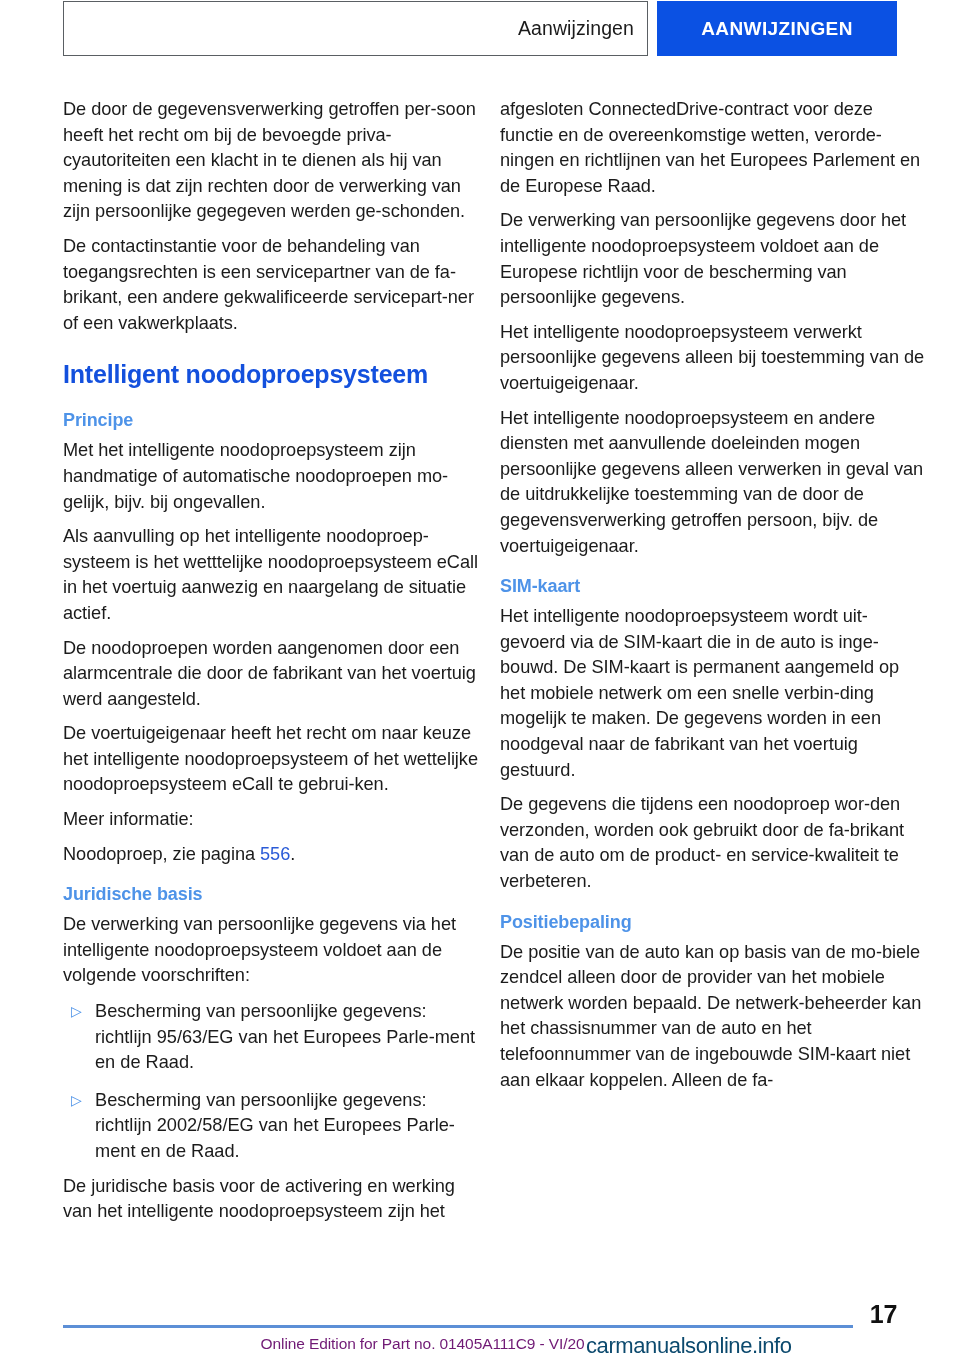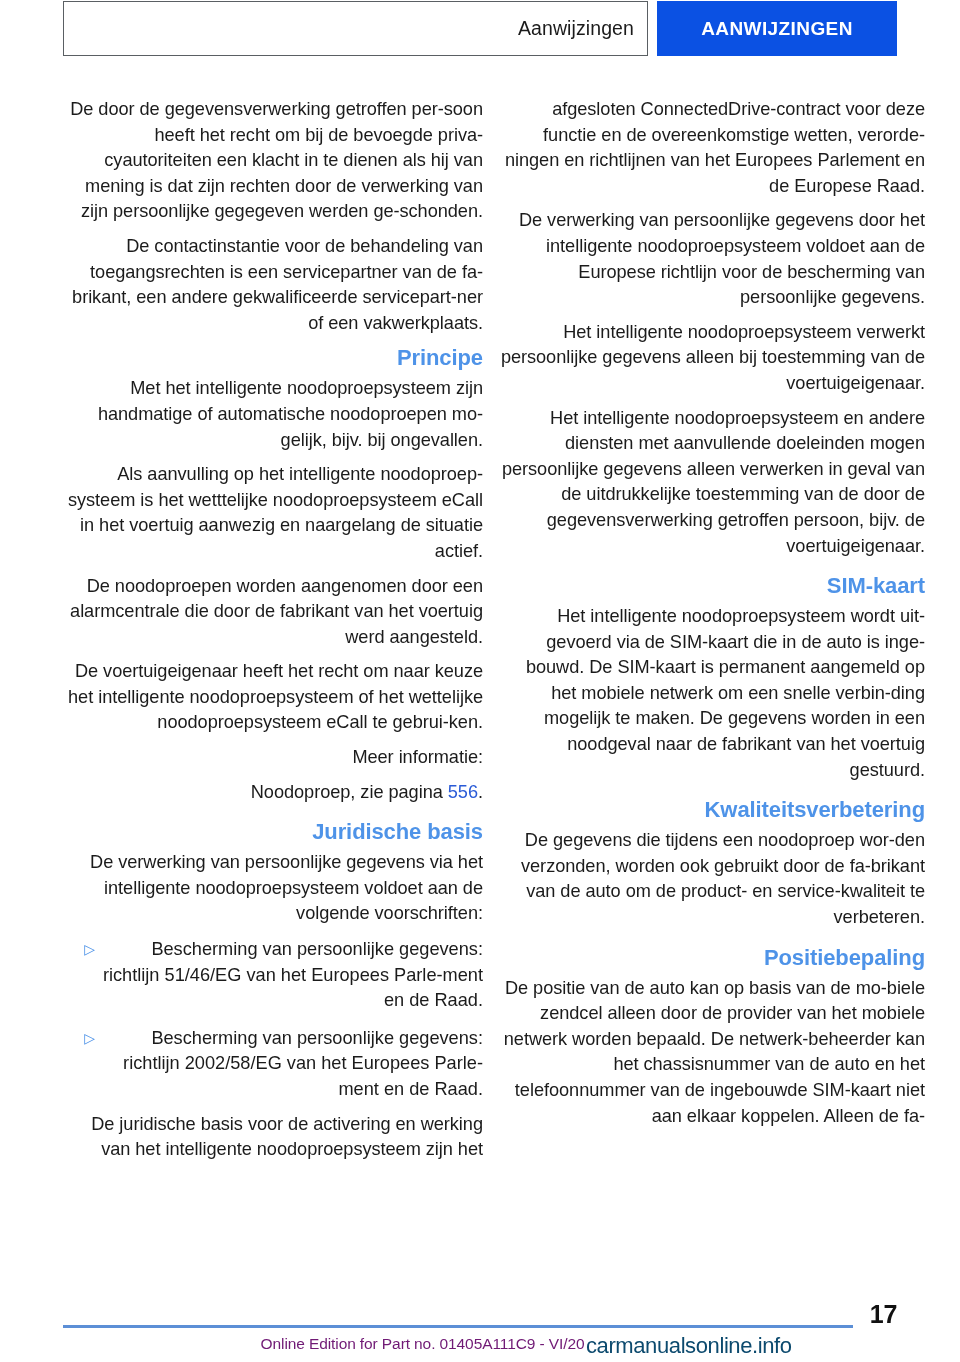--- a/index.html
+++ b/index.html
@@ -60,21 +60,20 @@
   .columns {
     position: absolute;
     left: 0;
     top: 97px;
     width: 960px;
     display: flex;
   }
   .col {
     width: 420px;
     box-sizing: border-box;
-    text-align: right;
   }
   .col-left { margin-left: 63px; }
   .col-right { margin-left: 17px; width: 425px; }
 
   
   p.para {
     margin: 0 0 9px 0;
     font-size: 18.2px;
     line-height: 25.6px;
     color: #1b1b1b;
@@ -83,21 +82,21 @@
   h1.h-main {
     margin: 24px 0 18px 0;
     font-size: 25px;
     font-weight: bold;
     color: #1350dd;
     letter-spacing: -0.2px;
     line-height: 29px;
   }
   h2.h-sub {
     margin: 14px 0 5px 0;
-    font-size: 22px;
+    font-size: 18px;
     font-weight: bold;
     color: #4e93e8;
     letter-spacing: -0.1px;
     line-height: 26px;
   }
   h2.h-sub.first { margin-top: 0; }
 
   .pageref { color: #2a5bd7; }
 
   
@@ -175,57 +174,57 @@
   </div>
 </div>
 
 <div class="columns">
 
   <div class="col col-left">
 
     <p class="para">De door de gegevensverwerking getroffen per-soon heeft het recht om bij de bevoegde priva-cyautoriteiten een klacht in te dienen als hij van mening is dat zijn rechten door de verwerking van zijn persoonlijke gegegeven werden ge-schonden.</p>
     <p class="para">De contactinstantie voor de behandeling van toegangsrechten is een servicepartner van de fa-brikant, een andere gekwalificeerde servicepart-ner of een vakwerkplaats.</p>
 
+    <h1 class="h-main">Intelligent noodoproepsysteem</h1>
 
     <h2 class="h-sub first">Principe</h2>
     <p class="para">Met het intelligente noodoproepsysteem zijn handmatige of automatische noodoproepen mo-gelijk, bijv. bij ongevallen.</p>
     <p class="para">Als aanvulling op het intelligente noodoproep-systeem is het wetttelijke noodoproepsysteem eCall in het voertuig aanwezig en naargelang de situatie actief.</p>
     <p class="para">De noodoproepen worden aangenomen door een alarmcentrale die door de fabrikant van het voertuig werd aangesteld.</p>
     <p class="para">De voertuigeigenaar heeft het recht om naar keuze het intelligente noodoproepsysteem of het wettelijke noodoproepsysteem eCall te gebrui-ken.</p>
     <p class="para">Meer informatie:</p>
     <p class="para"><span>Noodoproep, zie pagina </span><span class="pageref">556</span><span>.</span></p>
 
     <h2 class="h-sub">Juridische basis</h2>
     <p class="para">De verwerking van persoonlijke gegevens via het intelligente noodoproepsysteem voldoet aan de volgende voorschriften:</p>
 
     <ul class="bullets">
       <li>
         <span class="bullet-marker">▷</span>
-        <span class="bullet-text">Bescherming van persoonlijke gegevens: richtlijn 51/46/EG van het Europees Parle-ment en de Raad.</span>
+        <span class="bullet-text">Bescherming van persoonlijke gegevens: richtlijn 95/63/EG van het Europees Parle-ment en de Raad.</span>
       </li>
       <li>
         <span class="bullet-marker">▷</span>
         <span class="bullet-text">Bescherming van persoonlijke gegevens: richtlijn 2002/58/EG van het Europees Parle-ment en de Raad.</span>
       </li>
     </ul>
 
     <p class="para">De juridische basis voor de activering en werking van het intelligente noodoproepsysteem zijn het</p>
   </div>
 
   <div class="col col-right">
 
     <p class="para">afgesloten ConnectedDrive-contract voor deze functie en de overeenkomstige wetten, verorde-ningen en richtlijnen van het Europees Parlement en de Europese Raad.</p>
     <p class="para">De verwerking van persoonlijke gegevens door het intelligente noodoproepsysteem voldoet aan de Europese richtlijn voor de bescherming van persoonlijke gegevens.</p>
     <p class="para">Het intelligente noodoproepsysteem verwerkt persoonlijke gegevens alleen bij toestemming van de voertuigeigenaar.</p>
     <p class="para">Het intelligente noodoproepsysteem en andere diensten met aanvullende doeleinden mogen persoonlijke gegevens alleen verwerken in geval van de uitdrukkelijke toestemming van de door de gegevensverwerking getroffen persoon, bijv. de voertuigeigenaar.</p>
 
     <h2 class="h-sub">SIM-kaart</h2>
     <p class="para">Het intelligente noodoproepsysteem wordt uit-gevoerd via de SIM-kaart die in de auto is inge-bouwd. De SIM-kaart is permanent aangemeld op het mobiele netwerk om een snelle verbin-ding mogelijk te maken. De gegevens worden in een noodgeval naar de fabrikant van het voertuig gestuurd.</p>
 
-    <h2 class="h-sub">Kwaliteitsverbetering</h2>
     <p class="para">De gegevens die tijdens een noodoproep wor-den verzonden, worden ook gebruikt door de fa-brikant van de auto om de product- en service-kwaliteit te verbeteren.</p>
 
     <h2 class="h-sub">Positiebepaling</h2>
     <p class="para">De positie van de auto kan op basis van de mo-biele zendcel alleen door de provider van het mobiele netwerk worden bepaald. De netwerk-beheerder kan het chassisnummer van de auto en het telefoonnummer van de ingebouwde SIM-kaart niet aan elkaar koppelen. Alleen de fa-</p>
   </div>
 </div>
 
 <div class="footer-rule"></div>
 <div class="footer-pageno">17</div>
 <div class="watermark">carmanualsonline.info</div>

